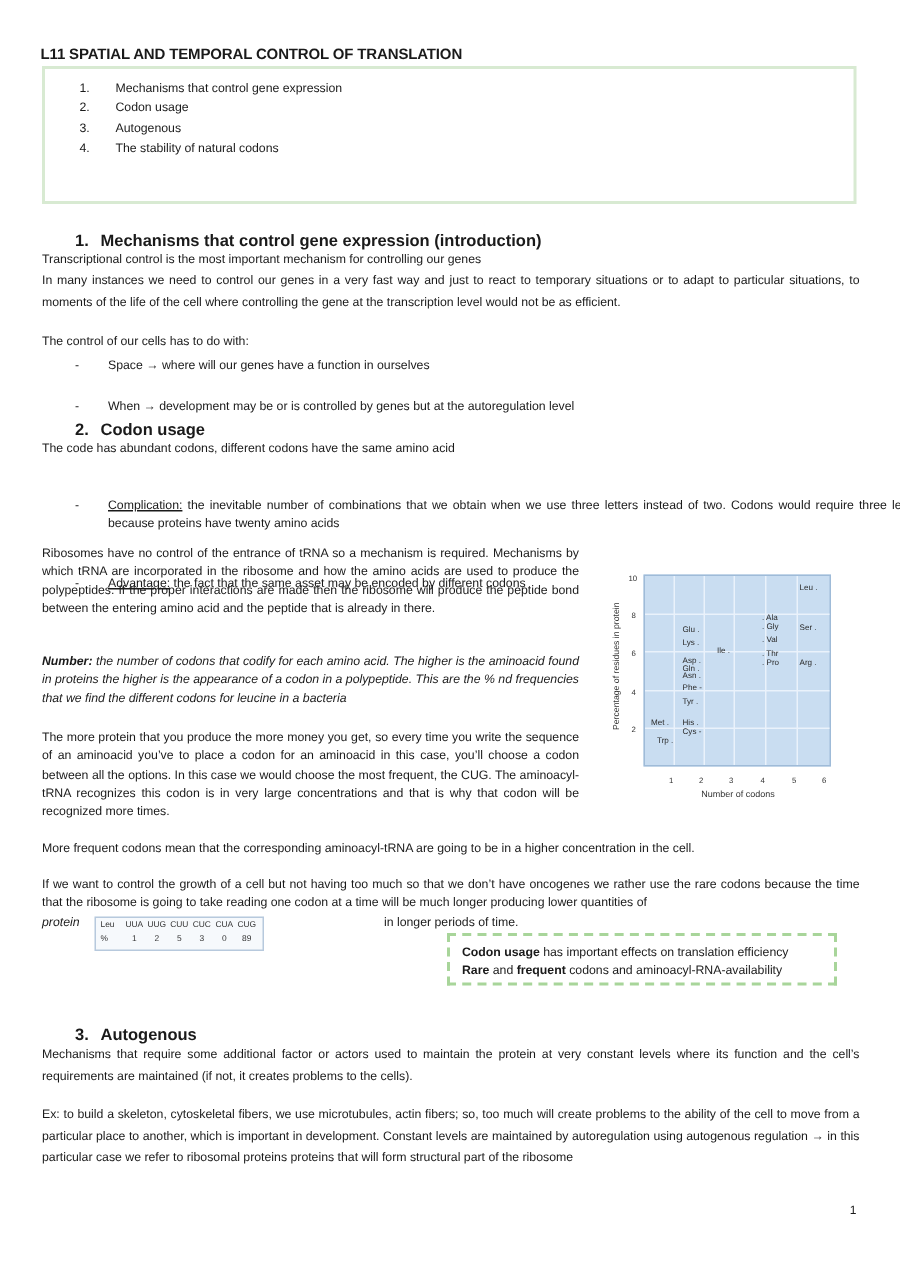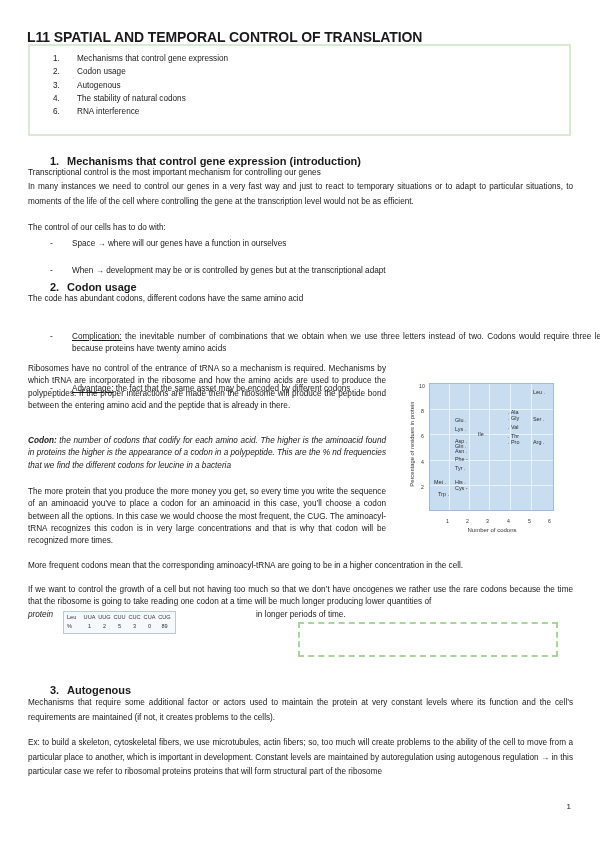--- a/index.html
+++ b/index.html
@@ -1,19 +1,19 @@
 <!DOCTYPE html>
 <html><head>
 <meta charset="utf-8">
 <style>
   html, body { margin: 0; padding: 0; background: #ffffff; }
   body { width: 600px; height: 848px; position: relative; overflow: hidden;
          font-family: "Liberation Sans", sans-serif; color: #1a1a1a; font-size: 8.2px; line-height: 12.3px; }
   .abs { position: absolute; }
-  .title { left: 27px; top: 31px; font-weight: bold; font-size: 14px; letter-spacing: -0.1px; }
+  .title { left: 27px; top: 31px; font-weight: bold; font-size: 10px; letter-spacing: -0.1px; }
   .toc { left: 28px; top: 44px; width: 543px; height: 92px; border: 2px solid #d8ead2; box-sizing: border-box; }
   .toc ol { margin: 0; padding: 0; list-style: none; position: absolute; left: 23px; top: 6px; }
   .toc li { height: 13.3px; line-height: 13.3px; font-size: 8.2px; }
   .toc .num { display: inline-block; width: 24px; text-align: left; }
   .h { font-weight: bold; font-size: 11px; }
   .h .num { display: inline-block; width: 17px; }
   .p { text-align: justify; }
   .bullet { position: relative; padding-left: 44px; }
   .bullet .dash { position: absolute; left: 22px; top: 0; }
   .u { text-decoration: underline; }
@@ -38,56 +38,55 @@
 <body>
 
 <div class="abs title">L11 SPATIAL AND TEMPORAL CONTROL OF TRANSLATION</div>
 
 <div class="abs toc">
   <ol>
     <li><span class="num">1.</span><span>Mechanisms that control gene expression</span></li>
     <li><span class="num">2.</span><span>Codon usage</span></li>
     <li><span class="num">3.</span><span>Autogenous</span></li>
     <li><span class="num">4.</span><span>The stability of natural codons</span></li>
-    <li><span class="num">6.</span><span>RNA interference</span></li>
   </ol>
 </div>
 
 <div class="abs h" style="left:50px; top:155px;">
   <span class="num">1.</span><span>Mechanisms that control gene expression (introduction)</span>
 </div>
 <div class="abs p" style="left:28px; top:167px; width:545px;">Transcriptional control is the most important mechanism for controlling our genes</div>
 <div class="abs p" style="left:28px; top:180px; width:545px; line-height:14.6px;">In many instances we need to control our genes in a very fast way and just to react to temporary situations or to adapt to particular situations, to moments of the life of the cell where controlling the gene at the transcription level would not be as efficient.</div>
 <div class="abs p" style="left:28px; top:222px; width:545px;">The control of our cells has to do with:</div>
 <div class="abs bullet" style="left:28px; top:238px; width:520px;">
   <span class="dash">-</span>
   <span>Space →  where will our genes have a function in ourselves</span>
 </div>
 <div class="abs bullet" style="left:28px; top:253px; width:520px;">
   <span class="dash">-</span>
-  <span>When → development may be or is controlled by genes but at the transcriptional adapt</span>
+  <span>When → development may be or is controlled by genes but at the autoregulation level</span>
 </div>
 
 <div class="abs h" style="left:50px; top:281px;">
   <span class="num">2.</span><span>Codon usage</span>
 </div>
 <div class="abs p" style="left:28px; top:293px; width:545px;">The code has abundant codons, different codons have the same amino acid</div>
 <div class="abs bullet p" style="left:28px; top:306px; width:545px;">
   <span class="dash">-</span>
   <span class="u">Complication:</span><span> the  inevitable number of combinations that we obtain when we use three letters instead of two. Codons would require three letters because proteins have twenty amino acids</span>
 </div>
 <div class="abs bullet" style="left:28px; top:334px; width:545px;">
   <span class="dash">-</span>
   <span class="u">Advantage:</span><span> the fact that the same asset may be encoded by different codons</span>
 </div>
 
 <div class="abs p" style="left:28px; top:363px; width:358px;">Ribosomes have no control of the entrance of tRNA so a mechanism is required. Mechanisms by which tRNA are incorporated in the ribosome and how the amino acids are used to produce the polypeptides. If the proper interactions are made then the ribosome will produce the peptide bond between the entering amino acid and the peptide that is already in there.</div>
 
 <div class="abs p" style="left:28px; top:435px; width:358px; font-style:italic;">
-  <b>Codon:</b><span> the number of codons that codify for each amino acid. The higher is the aminoacid found in proteins the higher is the appearance of a codon in a polypeptide. This are the % nd frequencies that we find the different codons for leucine in a bacteria</span>
+  <b>Number:</b><span> the number of codons that codify for each amino acid. The higher is the aminoacid found in proteins the higher is the appearance of a codon in a polypeptide. This are the % nd frequencies that we find the different codons for leucine in a bacteria</span>
 </div>
 
 <div class="abs p" style="left:28px; top:486px; width:358px;">The more protein that you produce the more money you get, so every time you write the sequence of an aminoacid you’ve to place a codon for an aminoacid in this case, you’ll choose a codon between all the options. In this case we would choose the most frequent, the CUG. The aminoacyl-tRNA recognizes this codon is in very large concentrations and that is why that codon will be recognized more times.</div>
 
 <div class="abs chart">
   <div class="ylab" style="left:22px; top:8px;">10</div>
   <div class="ylab" style="left:24px; top:33px;">8</div>
   <div class="ylab" style="left:24px; top:58px;">6</div>
   <div class="ylab" style="left:24px; top:84px;">4</div>
   <div class="ylab" style="left:24px; top:109px;">2</div>
@@ -155,20 +154,26 @@
     <span class="c">1</span>
     <span class="c">2</span>
     <span class="c">5</span>
     <span class="c">3</span>
     <span class="c">0</span>
     <span class="c">89</span>
   </div>
 </div>
 
 <div class="abs callout">
+  <div>
+    <b>Codon usage</b><span> has important effects on translation efficiency</span>
+  </div>
+  <div>
+    <b>Rare</b><span> and </span><b>frequent</b><span> codons and aminoacyl-RNA-availability</span>
+  </div>
 </div>
 
 <div class="abs h" style="left:50px; top:684px;">
   <span class="num">3.</span><span>Autogenous</span>
 </div>
 <div class="abs p" style="left:28px; top:696px; width:545px; line-height:14.6px;">Mechanisms that require some additional factor or actors used to maintain the protein at very constant levels where its function and the cell’s requirements are maintained (if not, it creates problems to the cells).</div>
 <div class="abs p" style="left:28px; top:736px; width:545px; line-height:14.6px;">Ex: to build a skeleton, cytoskeletal fibers, we use microtubules, actin fibers; so, too much will create problems to the ability of the cell to move from a particular place to another, which is important in development. Constant levels are maintained by autoregulation using autogenous regulation → in this particular case we refer to ribosomal proteins proteins that will form structural part of the ribosome</div>
 
 <div class="abs pagenum">1</div>
 

